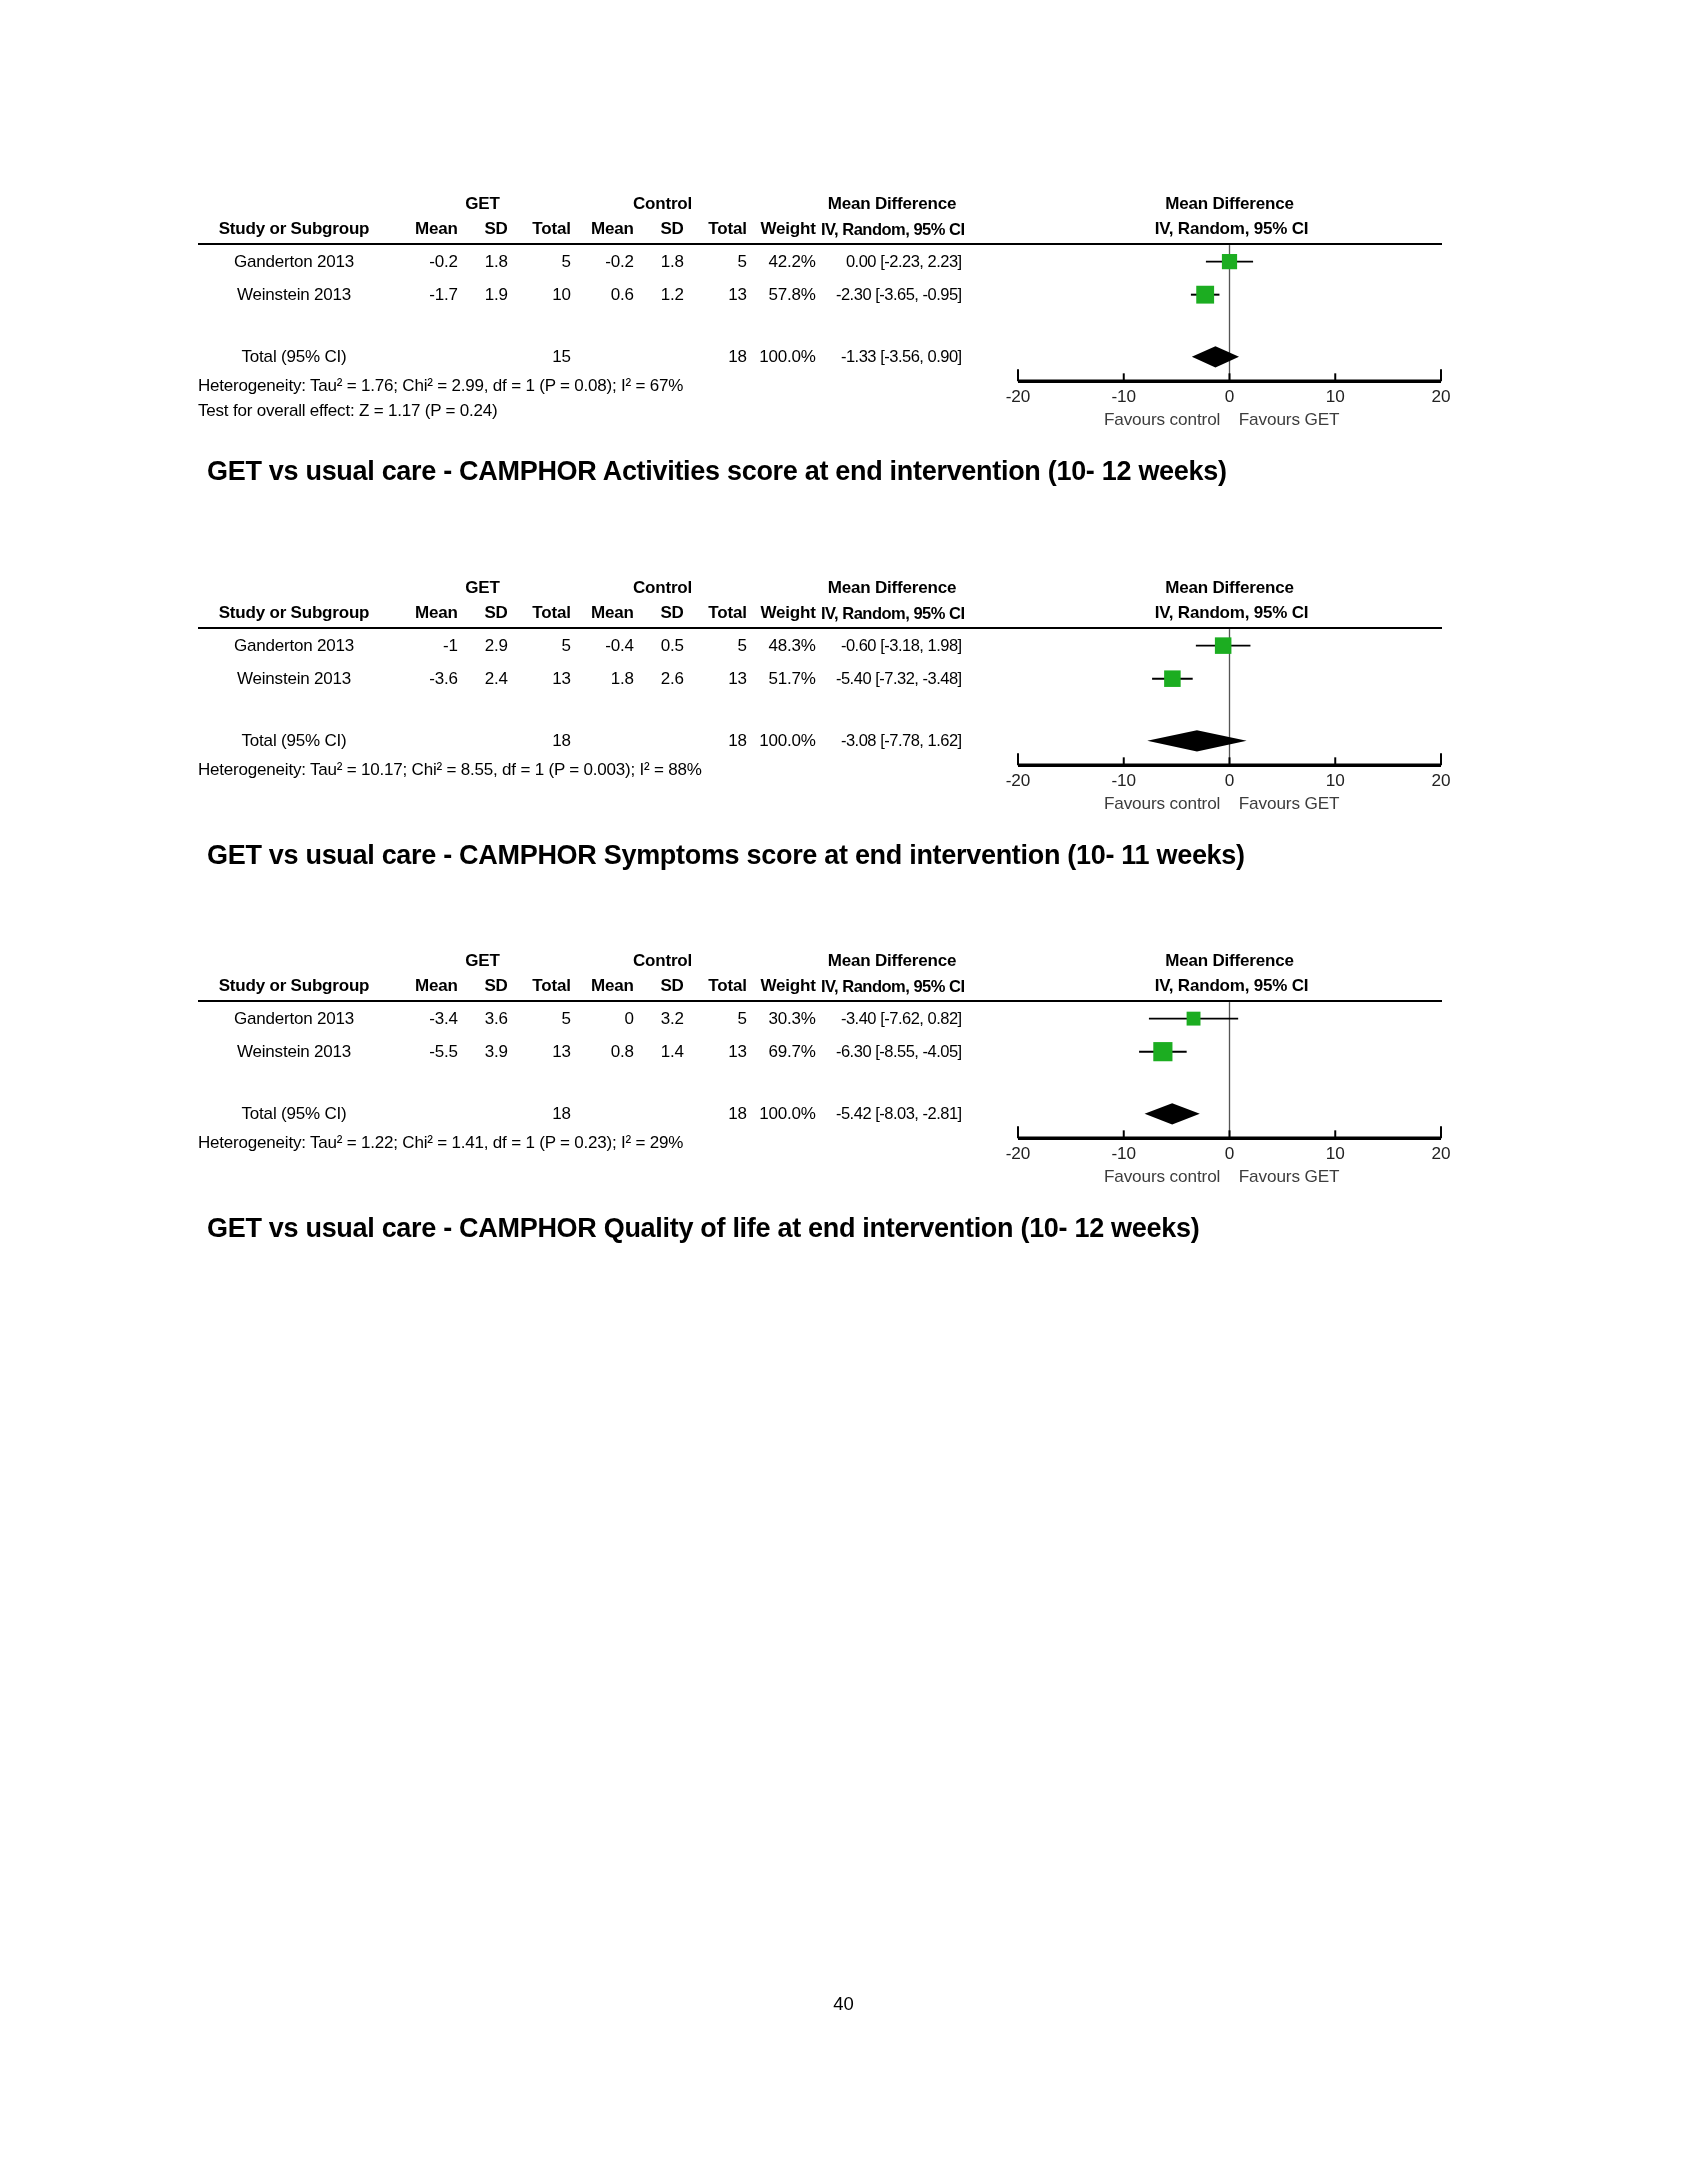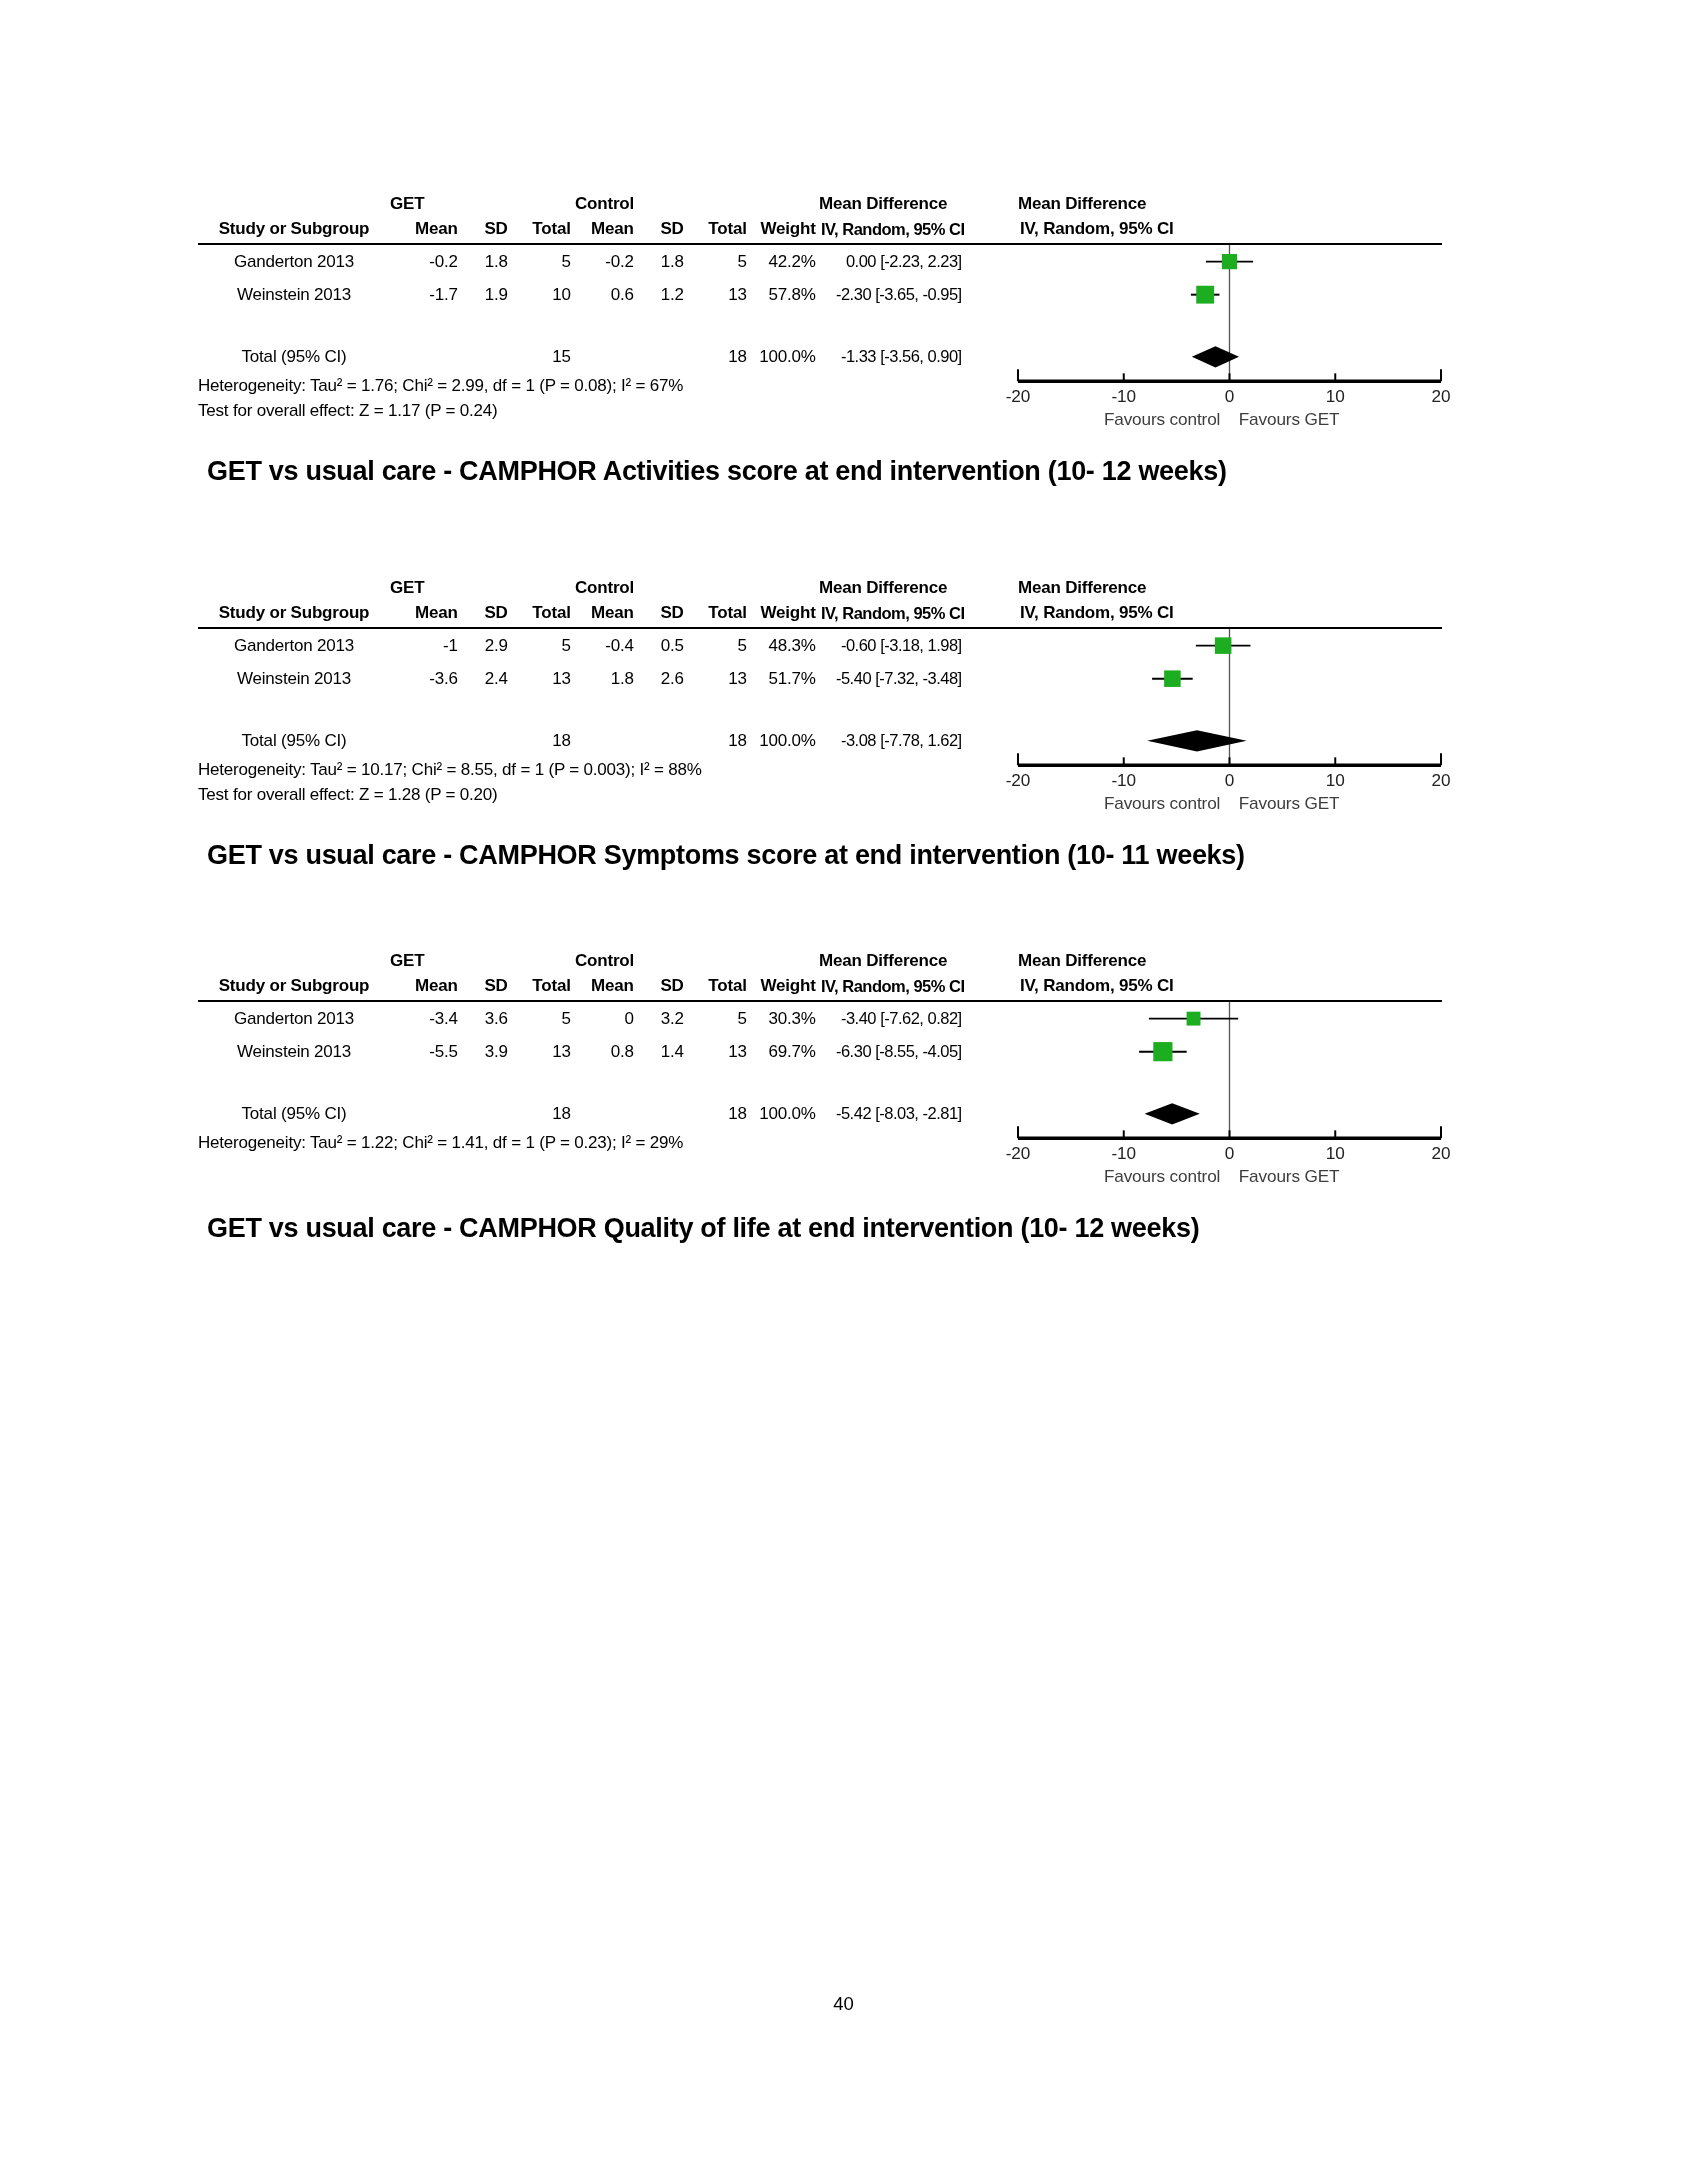--- a/index.html
+++ b/index.html
@@ -13,21 +13,21 @@
   .g1{grid-template-columns:192px 185px 175px 69px 146px 53px 423px}
   .g2{grid-template-columns:192px 73px 50px 63px 63px 50px 63px 69px 146px 53px 423px}
   .h1{height:24px;font-weight:bold}
   .h2{height:26.5px;font-weight:bold}
   .rule{height:2.6px;background:#000}
   .drow{height:33px}
   .blankrow{height:29px}
   .totrow{height:33px;font-weight:normal}
   .textline{height:25px;display:flex;align-items:center}
   .num{text-align:right;padding-right:5.3px}
-  .ctr{}
+  .ctr{text-align:center}
   .ci{font-size:16.5px;letter-spacing:-0.5px;white-space:nowrap}
   .left{text-align:center;white-space:nowrap}
   .caption{
     position:absolute;left:0;top:255px;margin:9px;
     font-size:27px;font-weight:bold;white-space:nowrap;letter-spacing:-0.3px
   }
   svg.graph{position:absolute;left:820px;top:0;width:423px;height:245px;overflow:visible}
   svg.graph text{font-family:"Liberation Sans",sans-serif}
   .tick-label{font-size:26px;fill:#222}
   .favours{font-size:26px;fill:#3d3d3d}
@@ -189,21 +189,20 @@
           <div class="num">18</div>
           <div></div>
           <div></div>
           <div class="num">18</div>
           <div class="num">100.0%</div>
           <div class="num ci">-3.08 [-7.78, 1.62]</div>
           <div></div>
           <div></div>
         </div>
         <div class="textline">Heterogeneity: Tau² = 10.17; Chi² = 8.55, df = 1 (P = 0.003); I² = 88%</div>
-        <div class="textline">Test for overall effect: Z = 1.28 (P = 0.20)</div>
         <svg class="graph" width="423" height="245" viewBox="0 0 640 370" style="font-size:26px">
           <line x1="320" y1="80" x2="320" y2="286" stroke="#555555" stroke-width="2"></line>
           <line x1="269.12" y1="105" x2="351.68" y2="105" stroke="#000" stroke-width="3"></line>
           <rect x="297.9" y="92.5" width="25" height="25" fill="#1CAD21"></rect>
           <line x1="202.88" y1="155" x2="264.32" y2="155" stroke="#000" stroke-width="3"></line>
           <rect x="221.1" y="142.5" width="25" height="25" fill="#1CAD21"></rect>
           <polygon points="195.51999999999998,249 270.72,233 345.91999999999996,249 270.72,265" fill="#000000"></polygon>
           <line x1="0" y1="286" x2="640" y2="286" stroke="#000000" stroke-width="5"></line>
           <line x1="0" y1="286" x2="0" y2="268" stroke="#000" stroke-width="3"></line>
           <text x="0" y="318" text-anchor="middle" class="tick-label">-20</text>

